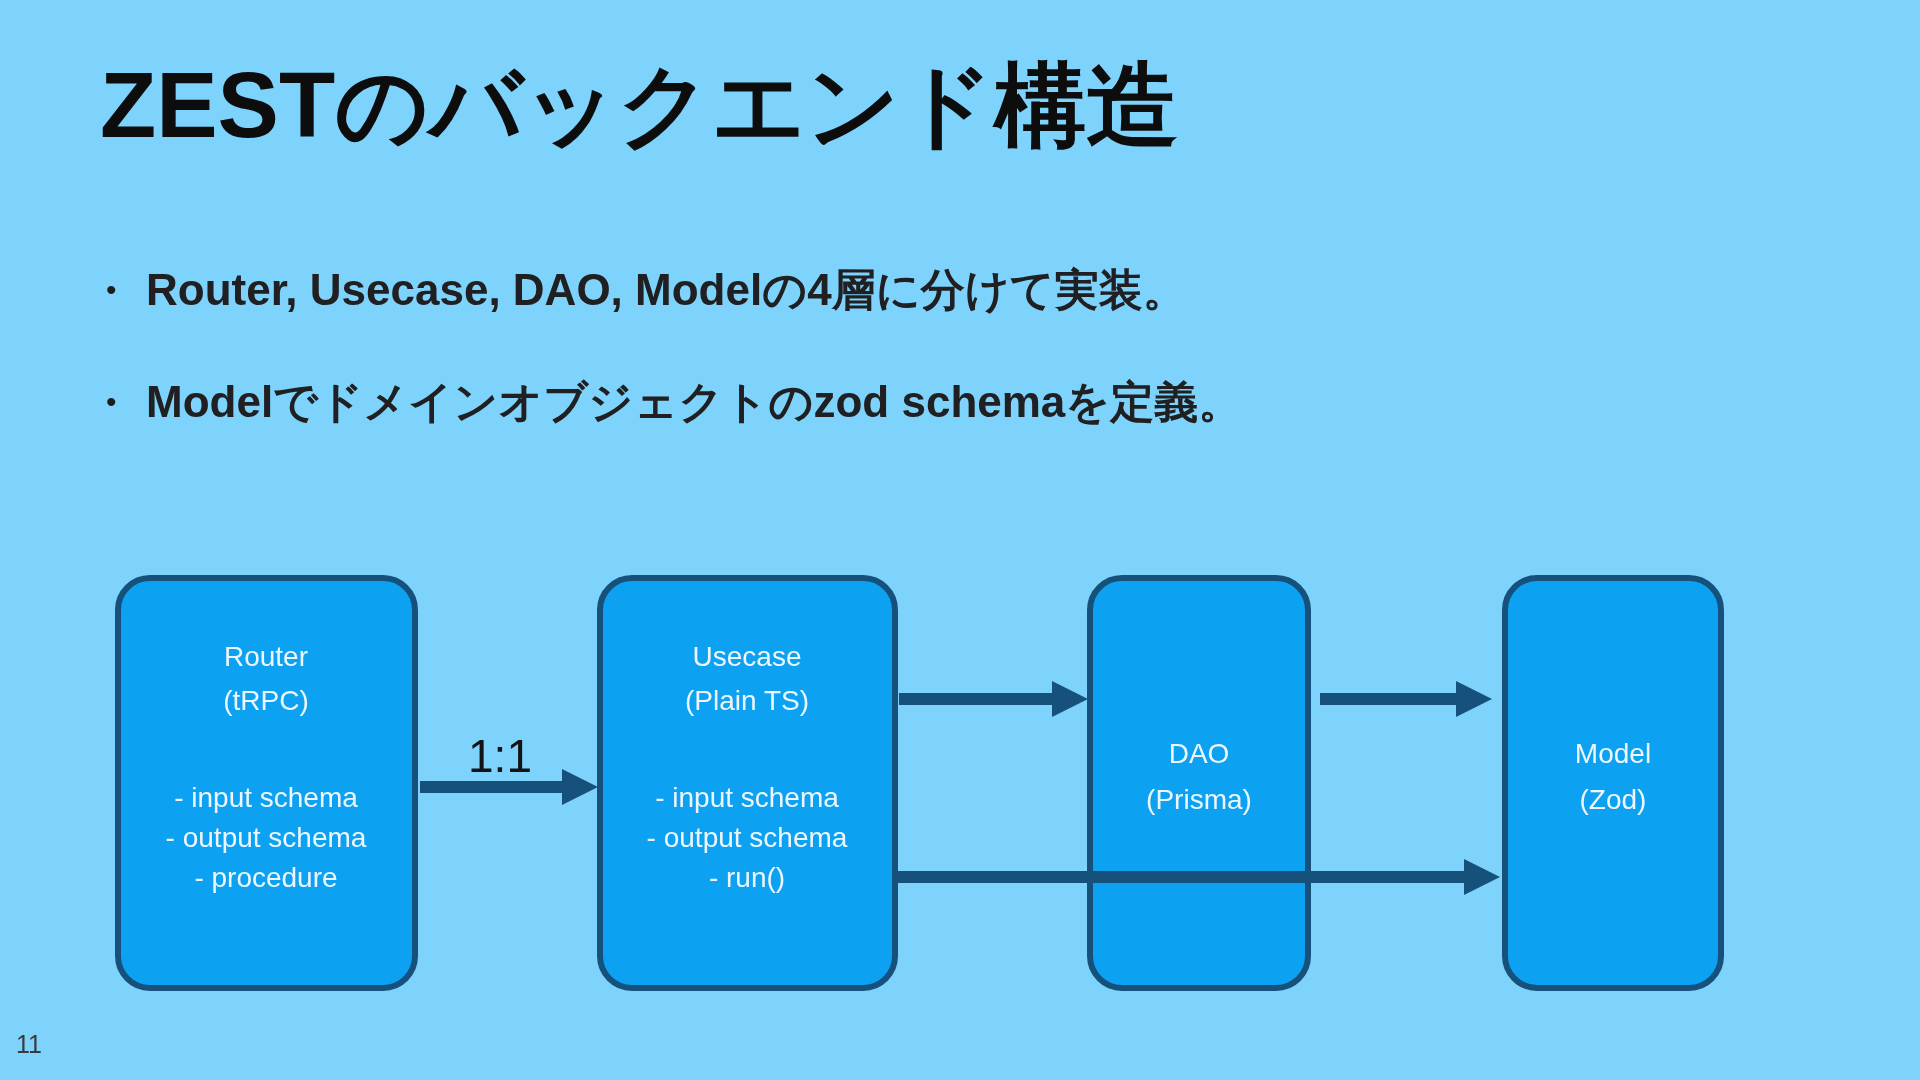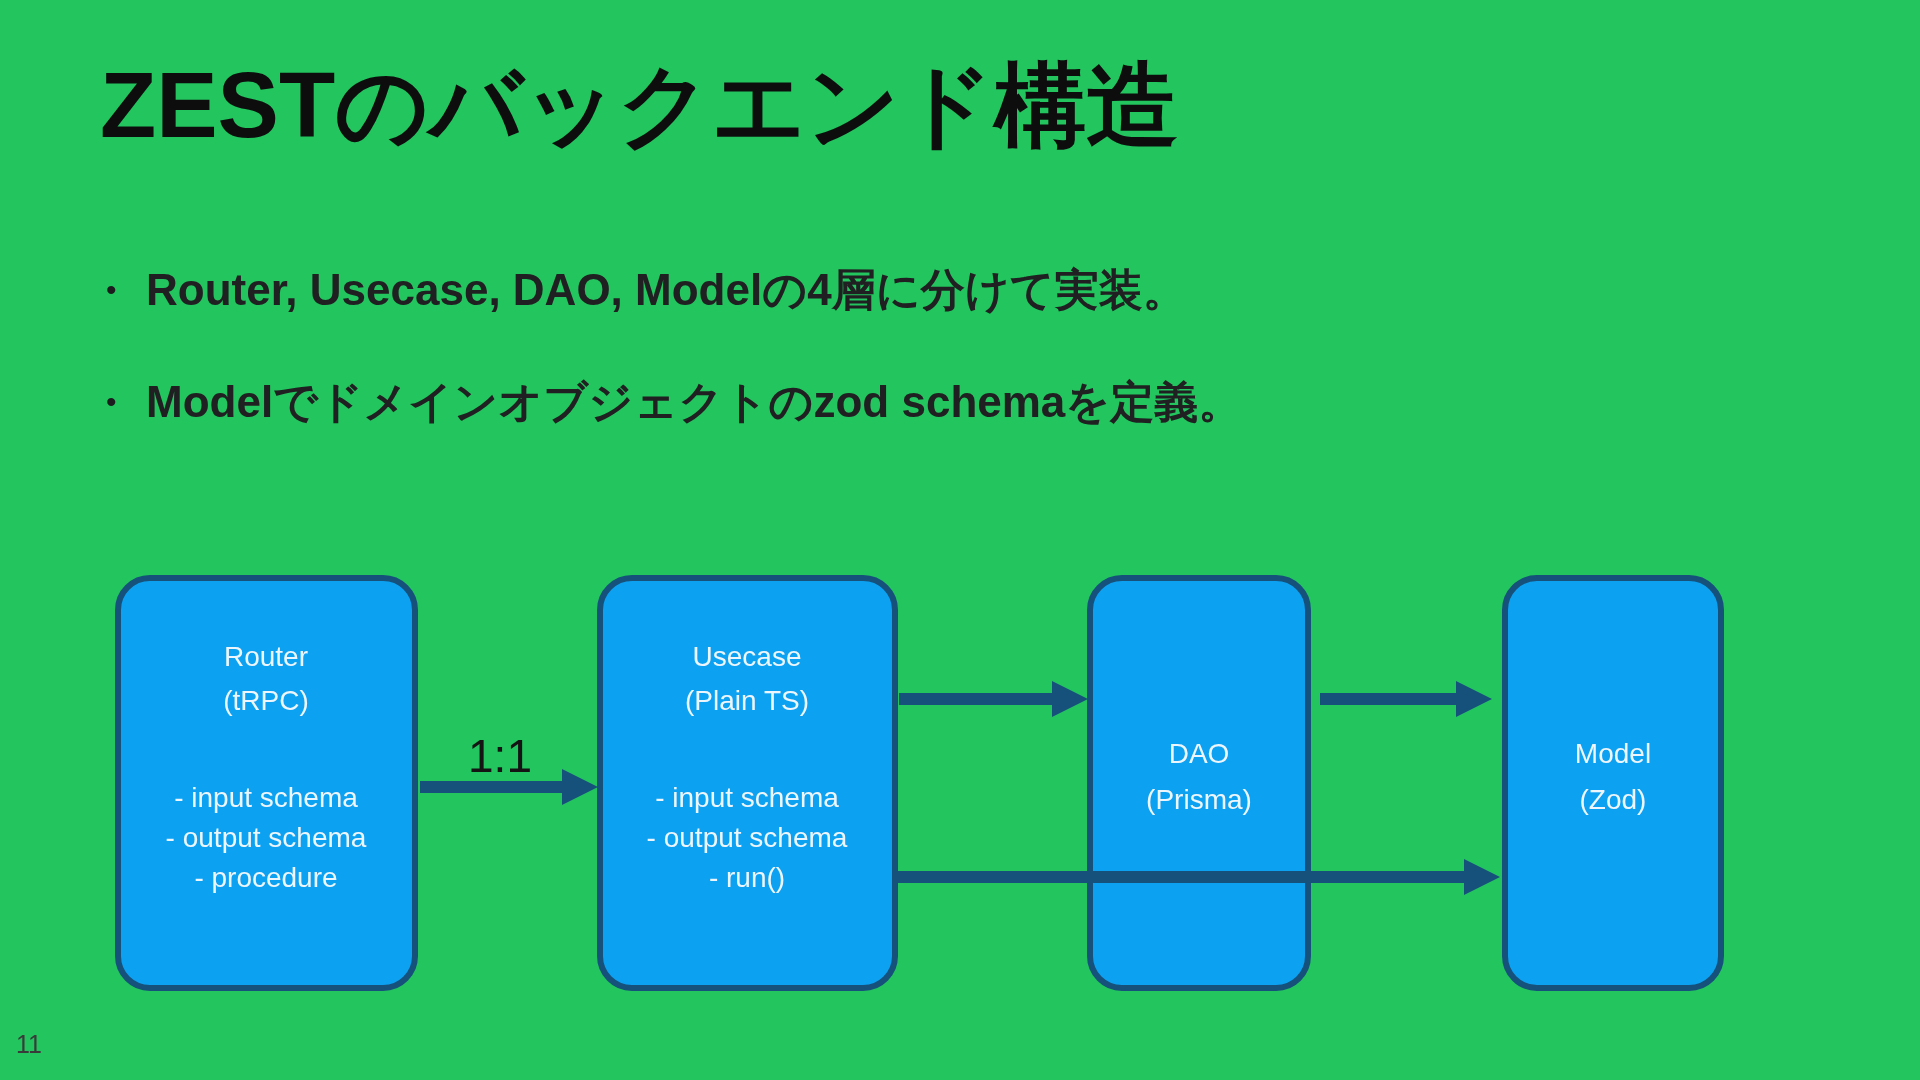--- a/index.html
+++ b/index.html
@@ -2,21 +2,21 @@
 <html><head>
 <meta charset="utf-8">
 <style>
   * { margin: 0; padding: 0; box-sizing: border-box; }
   html, body { background: #ffffff; }
   body {
     font-family: "Liberation Sans", "DejaVu Sans", sans-serif;
     width: 1920px; height: 1080px; overflow: hidden;
   }
   .slide {
-    position: relative; width: 1920px; height: 1080px; background: #22c55e;
+    position: relative; width: 1920px; height: 1080px; background: #7dd3fc;
   }
   .slide-title {
     position: absolute; left: 100px; top: 46px;
     font-size: 92px; font-weight: 700; color: #0d0d0d;
     letter-spacing: 0px; line-height: 1.3; white-space: nowrap;
   }
   .bullets {
     position: absolute; left: 102px; top: 262px;
     list-style: none;
   }

